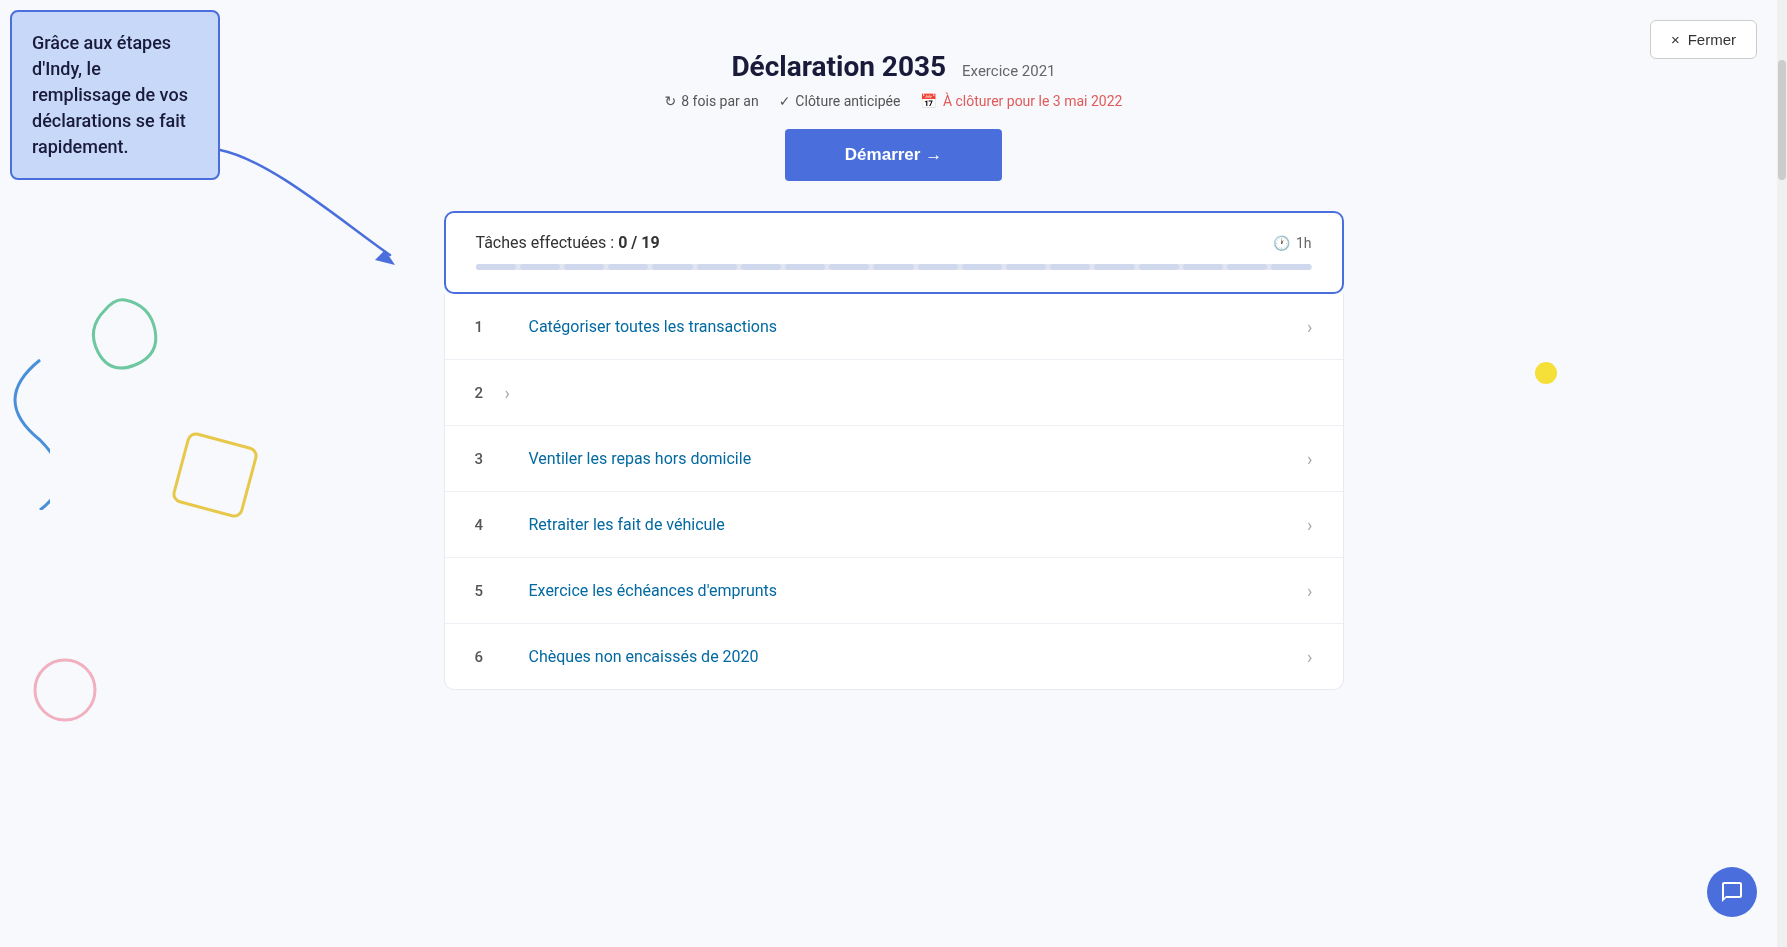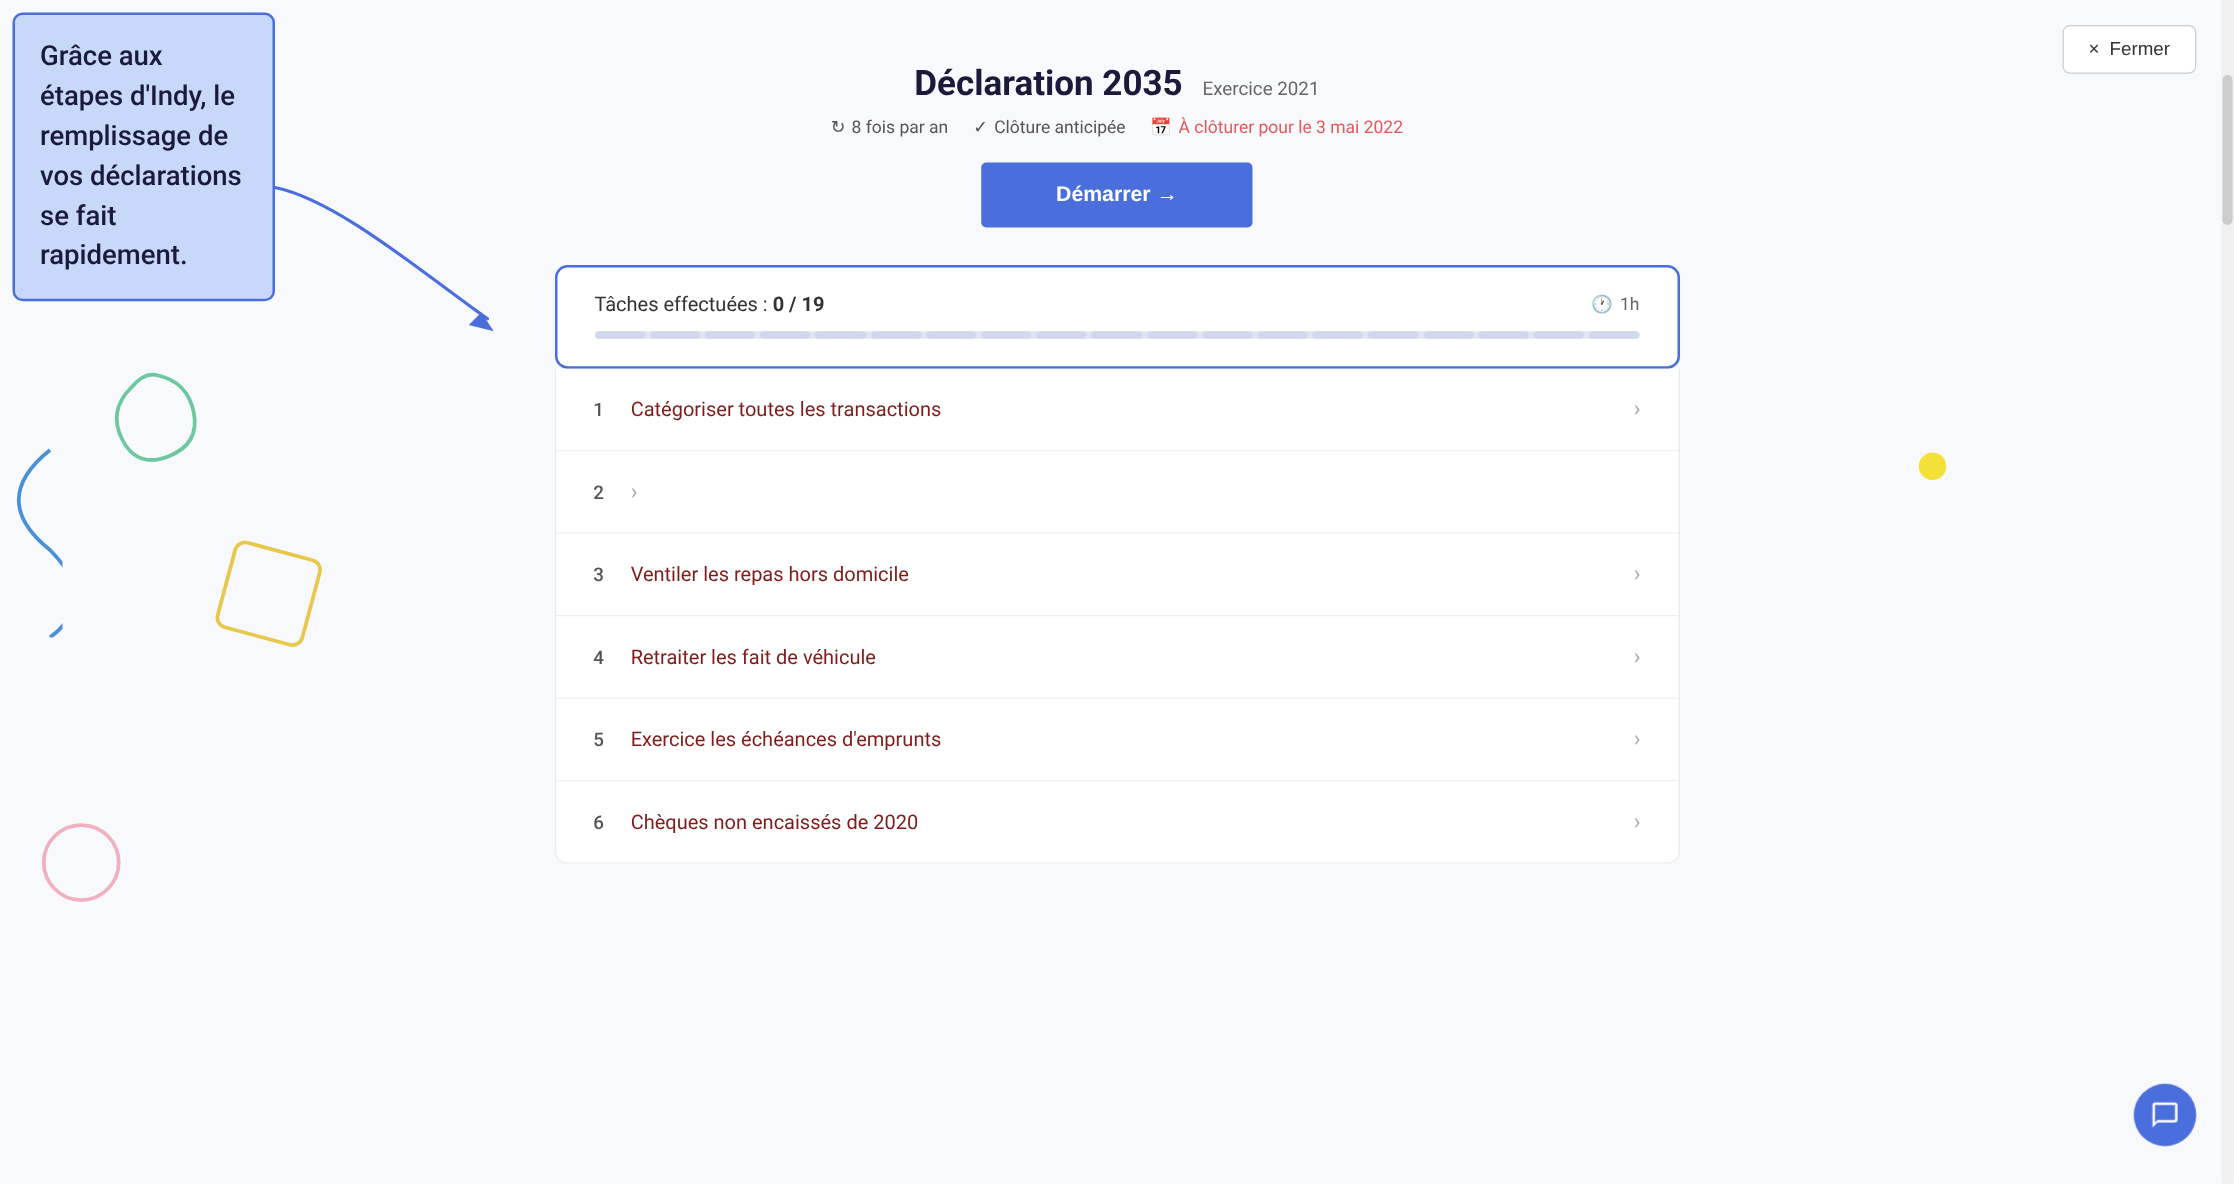--- a/index.html
+++ b/index.html
@@ -20,21 +20,21 @@
     
     .tooltip-box {
       position: absolute;
       top: 10px;
       left: 10px;
       width: 210px;
       background: #c8d8f8;
       border: 2px solid #4a6fdc;
       border-radius: 8px;
       padding: 18px 20px;
-      font-size: 22px;
+      font-size: 18px;
       font-weight: 500;
       color: #1a1a3a;
       line-height: 1.45;
       z-index: 10;
     }
 
     
     .arrow-svg {
       position: absolute;
       top: 140px;
@@ -181,21 +181,22 @@
     .task-number {
       width: 30px;
       font-size: 15px;
       color: #555;
       font-weight: 500;
       flex-shrink: 0;
     }
     .task-label {
       flex: 1;
       font-size: 16px;
-      color: #7f1d1d;
+      color: #0369a1;
+      margin-left: 24px;
     }
     .task-chevron {
       color: #aaa;
       font-size: 18px;
     }
 
     
     .cursor-dot {
       position: absolute;
       width: 22px;

